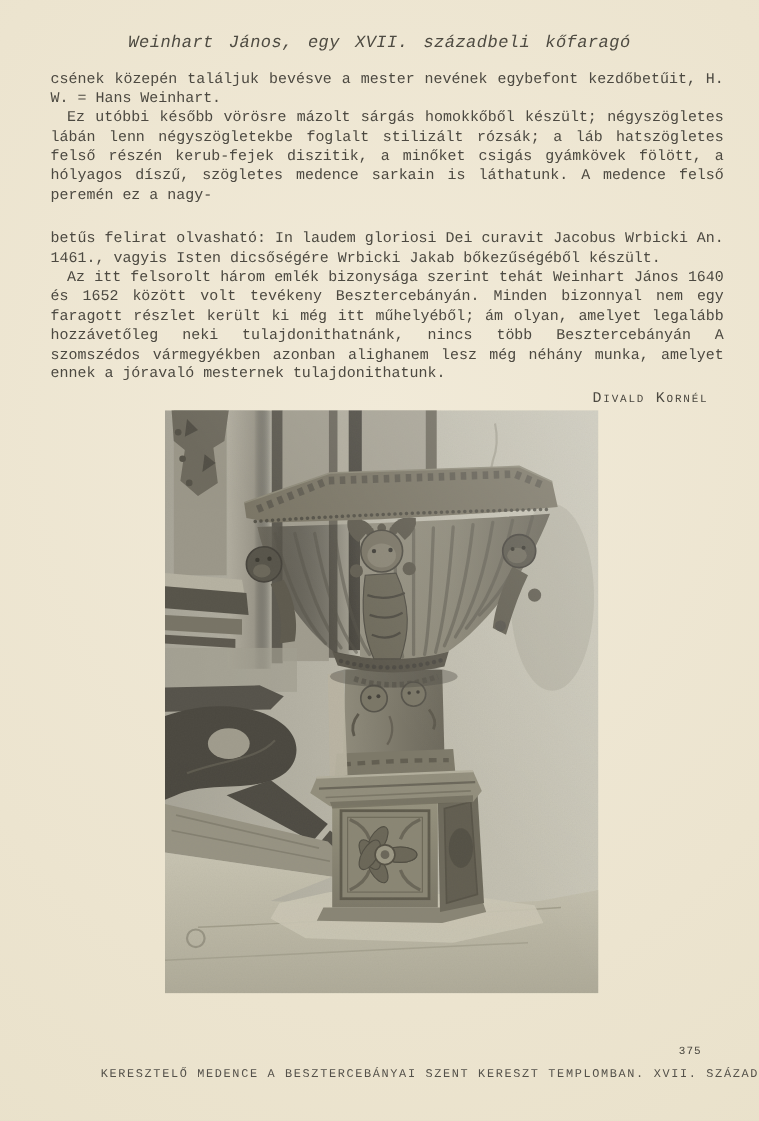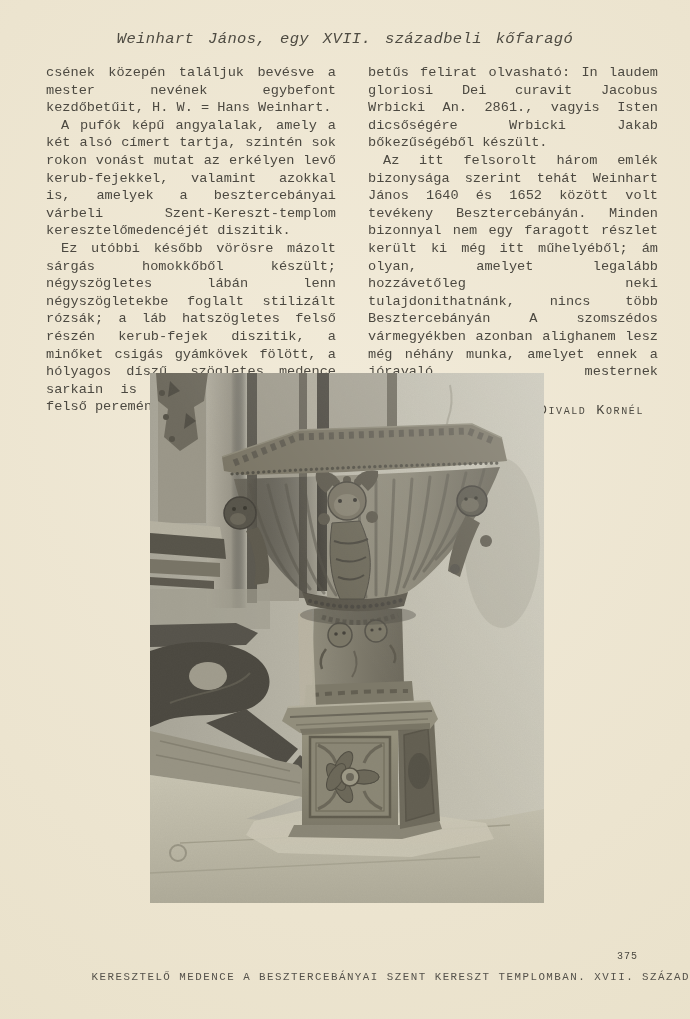--- a/index.html
+++ b/index.html
@@ -16,21 +16,21 @@
     position:absolute;top:30px;left:0;right:0;
     text-align:center;
     font-style:italic;
     font-size:15.5px;
     letter-spacing:.4px;
     word-spacing:4px;
     color:#4e4b42;
   }
   .columns{
     position:absolute;top:64px;left:46px;right:32px;
-    display:flex;gap:32px;
+    display:flex;gap:22px;flex-direction:column;
   }
   .col{
     flex:1;
     font-size:13.6px;
     line-height:17.6px;
     text-align:justify;
     color:#4c4941;
   }
   .col p{margin:0;}
   .col p.indent{text-indent:15px;}
@@ -66,25 +66,24 @@
 </head>
 <body>
 
 <div class="page">
 
   <div class="running-head">Weinhart János, egy XVII. századbeli kőfaragó</div>
 
   <div class="columns">
     <div class="col">
       <p>csének közepén találjuk bevésve a mester nevének egybefont kezdőbetűit, H. W. = Hans Weinhart.</p>
-      <p class="indent">A pufók képű angyalalak, amely a két alsó címert tartja, szintén sok rokon vonást mutat az erkélyen levő kerub-fejekkel, valamint azokkal is, amelyek a besztercebányai várbeli Szent-Kereszt-templom keresztelőmedencéjét diszitik.</p>
       <p class="indent">Ez utóbbi később vörösre mázolt sárgás homokkőből készült; négyszögletes lábán lenn négyszögletekbe foglalt stilizált rózsák; a láb hatszögletes felső részén kerub-fejek diszitik, a minőket csigás gyámkövek fölött, a hólyagos díszű, szögletes medence sarkain is láthatunk. A medence felső peremén ez a nagy-</p>
     </div>
     <div class="col">
-      <p>betűs felirat olvasható: In laudem gloriosi Dei curavit Jacobus Wrbicki An. 2861., vagyis Isten dicsőségére Wrbicki Jakab bőkezűségéből készült.</p>
+      <p>betűs felirat olvasható: In laudem gloriosi Dei curavit Jacobus Wrbicki An. 1461., vagyis Isten dicsőségére Wrbicki Jakab bőkezűségéből készült.</p>
       <p class="indent">Az itt felsorolt három emlék bizonysága szerint tehát Weinhart János 1640 és 1652 között volt tevékeny Besztercebányán. Minden bizonnyal nem egy faragott részlet került ki még itt műhelyéből; ám olyan, amelyet legalább hozzávetőleg neki tulajdonithatnánk, nincs több Besztercebányán A szomszédos vármegyékben azonban alighanem lesz még néhány munka, amelyet ennek a jóravaló mesternek tulajdonithatunk.</p>
       <div class="signature">Divald Kornél</div>
     </div>
   </div>
 
   <figure class="photo-wrap">
     <svg viewBox="0 0 394 530" width="394" height="530" xmlns="http://www.w3.org/2000/svg">
       <defs>
         <linearGradient id="gWall" x1="0" y1="0" x2="1" y2="0">
           <stop offset="0" stop-color="#a9a699"></stop>

